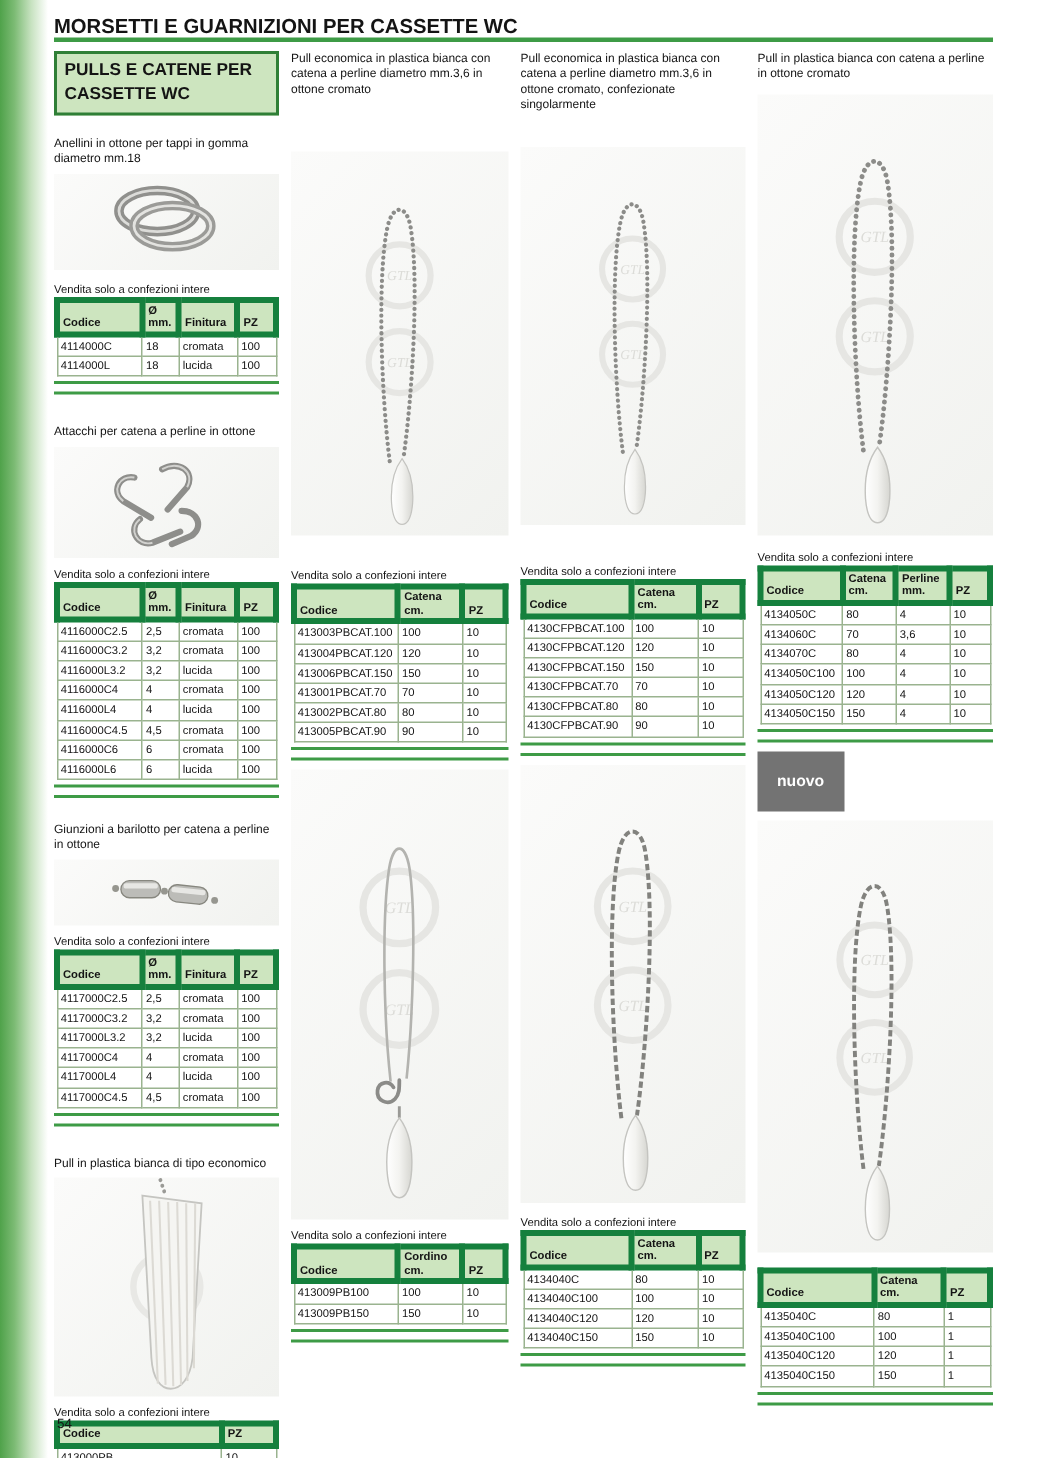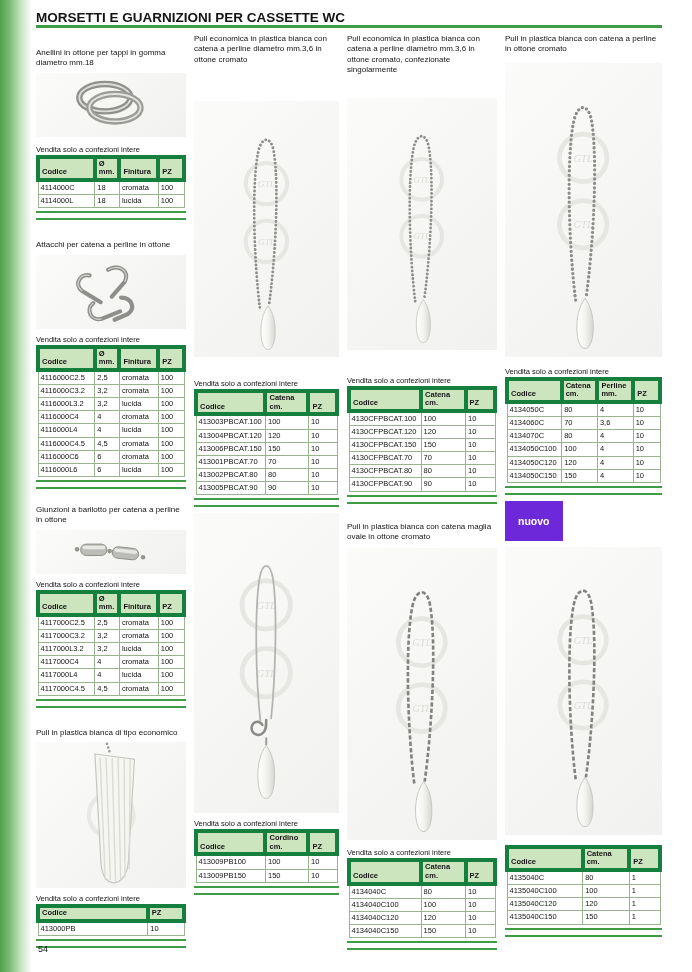--- a/index.html
+++ b/index.html
@@ -32,21 +32,21 @@
   }
   .ptable td{border:1px solid #9ab38f;padding:1px 2px;line-height:1.35;white-space:nowrap;overflow:hidden;}
   .t4 th:nth-child(1){width:42%}.t4 th:nth-child(2){width:15%}.t4 th:nth-child(3){width:27%}.t4 th:nth-child(4){width:16%}
   .t3 th:nth-child(1){width:52%}.t3 th:nth-child(2){width:30%}.t3 th:nth-child(3){width:18%}
   .t2 th:nth-child(1){width:78%}.t2 th:nth-child(2){width:22%}
   .t4p th:nth-child(1){width:38%}.t4p th:nth-child(2){width:23%}.t4p th:nth-child(3){width:23%}.t4p th:nth-child(4){width:16%}
   .green-rule{height:5px;border-top:2px solid #3e9b46;border-bottom:2px solid #3e9b46;margin-top:3px;}
   .img-box{display:flex;align-items:flex-end;justify-content:center;
     background:linear-gradient(135deg,#fbfbfa 0%,#f1f2ef 100%);}
   .img-box svg{height:100%;}
-  .nuovo{display:inline-block;background:#6d28d9;color:#fff;font-weight:bold;
+  .nuovo{display:inline-block;background:#737373;color:#fff;font-weight:bold;
     font-size:10.5px;padding:14px 13px;}
   .pagenum{position:absolute;left:38px;bottom:18px;font-size:9px;}
 </style>
 </head>
 <body>
 
 <svg width="0" height="0" style="position:absolute" aria-hidden="true">
   <defs>
     <linearGradient id="gradPull" x1="0" y1="0" x2="1" y2="0">
       <stop offset="0" stop-color="#ffffff"></stop>
@@ -62,20 +62,21 @@
 </svg>
 
 <div class="stripe"></div>
 
 <div class="content">
   <h1 class="page-title">MORSETTI E GUARNIZIONI PER CASSETTE WC</h1>
 
   <div class="grid">
 
     <div class="col">
+      <div class="box-title">PULLS E CATENE PER CASSETTE WC</div>
 
       <p class="caption" style="margin-top:14px">Anellini in ottone per tappi in gomma diametro mm.18</p>
       <div class="img-box" style="height:64px;margin-top:4px">
         <svg viewBox="0 0 110 70">
           <g fill="none">
             <ellipse cx="48" cy="27" rx="28" ry="15" stroke="#90908d" stroke-width="7"></ellipse>
             <ellipse cx="48" cy="27" rx="28" ry="15" stroke="#dcdcd9" stroke-width="2"></ellipse>
             <ellipse cx="59" cy="38" rx="28" ry="15" stroke="#9b9b98" stroke-width="7"></ellipse>
             <ellipse cx="59" cy="38" rx="28" ry="15" stroke="#e3e3e0" stroke-width="2"></ellipse>
           </g>
@@ -438,21 +439,20 @@
             </tr>
             <tr>
               <td>4130CFPBCAT.90</td>
               <td>90</td>
               <td>10</td>
             </tr>
           </tbody>
       </table>
       <div class="green-rule"></div>
 
-      <p class="caption" style="margin-top:18px">Pull in plastica bianca con catena maglia ovale in ottone cromato</p>
       <div class="img-box" style="height:292px;margin-top:6px">
         <svg viewBox="0 0 110 310">
           <g fill="none" stroke="#e6e6e3" stroke-width="5">
             <circle cx="55" cy="100" r="25"></circle>
               <circle cx="55" cy="170" r="25"></circle>
           </g>
           <g fill="#dcdcd8" font-size="11" text-anchor="middle" font-family="Liberation Serif, serif" font-style="italic">
             <text x="55" y="104">GTL</text>
             <text x="55" y="174">GTL</text>
           </g>

